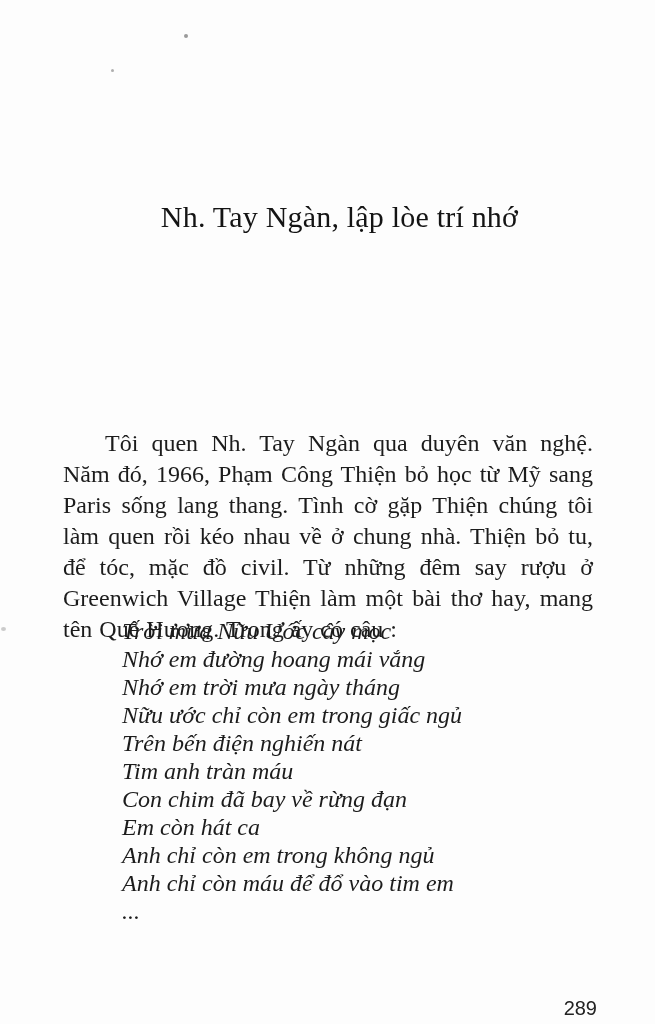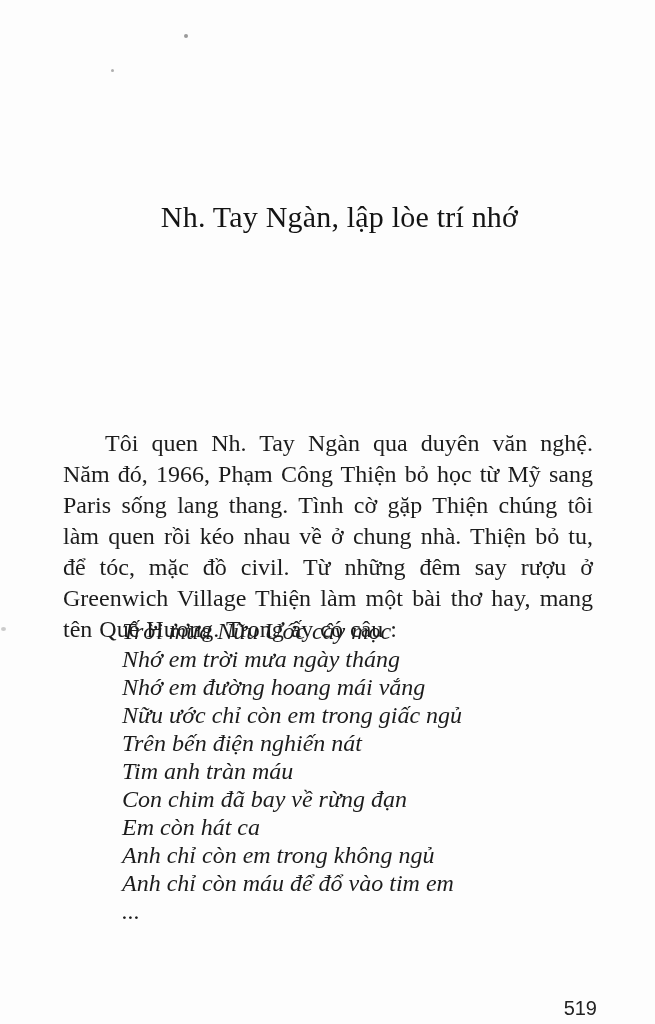--- a/index.html
+++ b/index.html
@@ -71,31 +71,31 @@
 <body>
 
 <div class="page">
 
   <h1 class="title">Nh. Tay Ngàn, lập lòe trí nhớ</h1>
 
   <p class="paragraph">Tôi quen Nh. Tay Ngàn qua duyên văn nghệ. Năm đó, 1966, Phạm Công Thiện bỏ học từ Mỹ sang Paris sống lang thang. Tình cờ gặp Thiện chúng tôi làm quen rồi kéo nhau về ở chung nhà. Thiện bỏ tu, để tóc, mặc đồ civil. Từ những đêm say rượu ở Greenwich Village Thiện làm một bài thơ hay, mang tên Quế Hương. Trong ấy có câu :</p>
 
   <div class="poem">
       <div class="poem-line">Trời mưa Nữu Ước cây mọc</div>
+      <div class="poem-line">Nhớ em đường hoang mái vắng</div>
       <div class="poem-line">Nhớ em trời mưa ngày tháng</div>
-      <div class="poem-line">Nhớ em đường hoang mái vắng</div>
       <div class="poem-line">Nữu ước chỉ còn em trong giấc ngủ</div>
       <div class="poem-line">Trên bến điện nghiến nát</div>
       <div class="poem-line">Tim anh tràn máu</div>
       <div class="poem-line">Con chim đã bay về rừng đạn</div>
       <div class="poem-line">Em còn hát ca</div>
       <div class="poem-line">Anh chỉ còn em trong không ngủ</div>
       <div class="poem-line">Anh chỉ còn máu để đổ vào tim em</div>
       <div class="poem-line">...</div>
     </div>
 
-  <div class="page-number">519</div>
+  <div class="page-number">289</div>
 
   <span class="speck speck-1"></span>
   <span class="speck speck-2"></span>
   <span class="speck speck-3"></span>
 
 </div>
 
 </body></html>

